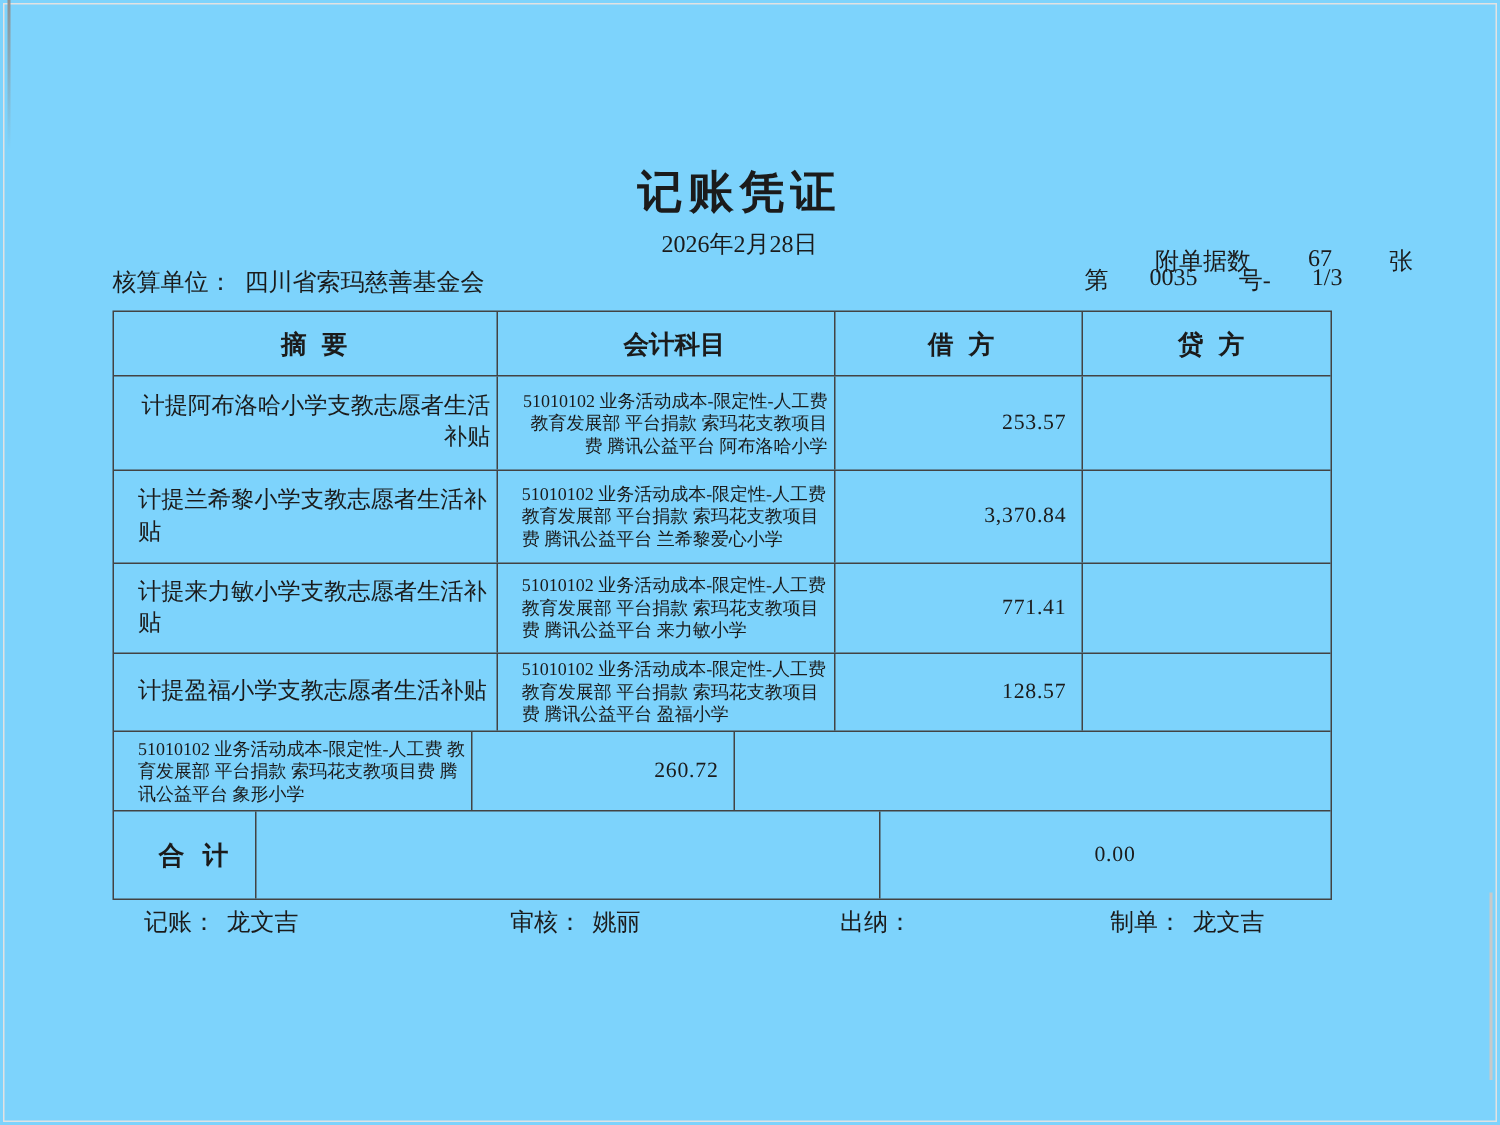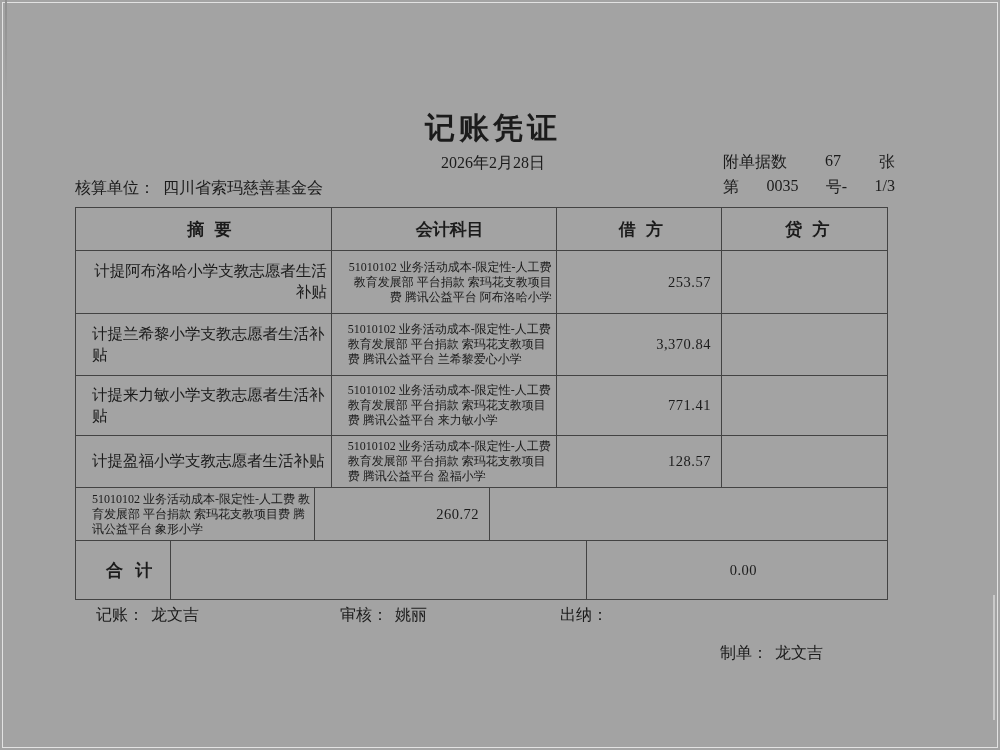--- a/index.html
+++ b/index.html
@@ -4,21 +4,21 @@
 <style>
   html, body {
     margin: 0;
     padding: 0;
     background: #ffffff;
   }
   .page {
     position: relative;
     width: 1000px;
     height: 750px;
-    background: #a3a3a3;
+    background: #7dd3fc;
     font-family: "Liberation Serif", "DejaVu Serif", serif;
     color: #1b1b1b;
     overflow: hidden;
   }
   
   .scan-frame {
     position: absolute;
     inset: 2px;
     border: 1px solid #e2e2e2;
     pointer-events: none;
@@ -52,21 +52,21 @@
   }
   .attach-line, .no-line {
     position: absolute;
     left: 723px;
     width: 172px;
     display: flex;
     justify-content: space-between;
     font-size: 16px;
     white-space: nowrap;
   }
-  .attach-line { top: 152px; }
+  .attach-line { top: 164px; margin-left: 47px; }
   .no-line { top: 177px; }
   .unit-line {
     position: absolute;
     left: 75px; top: 178px;
     font-size: 16px;
     white-space: nowrap;
   }
   .unit-line .lbl { margin-right: 8px; }
 
   
@@ -140,21 +140,21 @@
     position: absolute;
     left: 0; top: 605px;
     width: 1000px;
     font-size: 16px;
     white-space: nowrap;
   }
   .sig { position: absolute; top: 0; }
   .sig-bookkeeper { left: 96px; }
   .sig-reviewer   { left: 340px; }
   .sig-cashier    { left: 560px; }
-  .sig-preparer   { left: 720px; margin-top: 38px; }
+  .sig-preparer   { left: 740px; }
   .sig .name { margin-left: 7px; }
 </style>
 </head>
 <body>
 
 <div class="page">
 
   <div class="scan-frame"></div>
   <div class="scan-line-left"></div>
   <div class="scan-line-right"></div>

